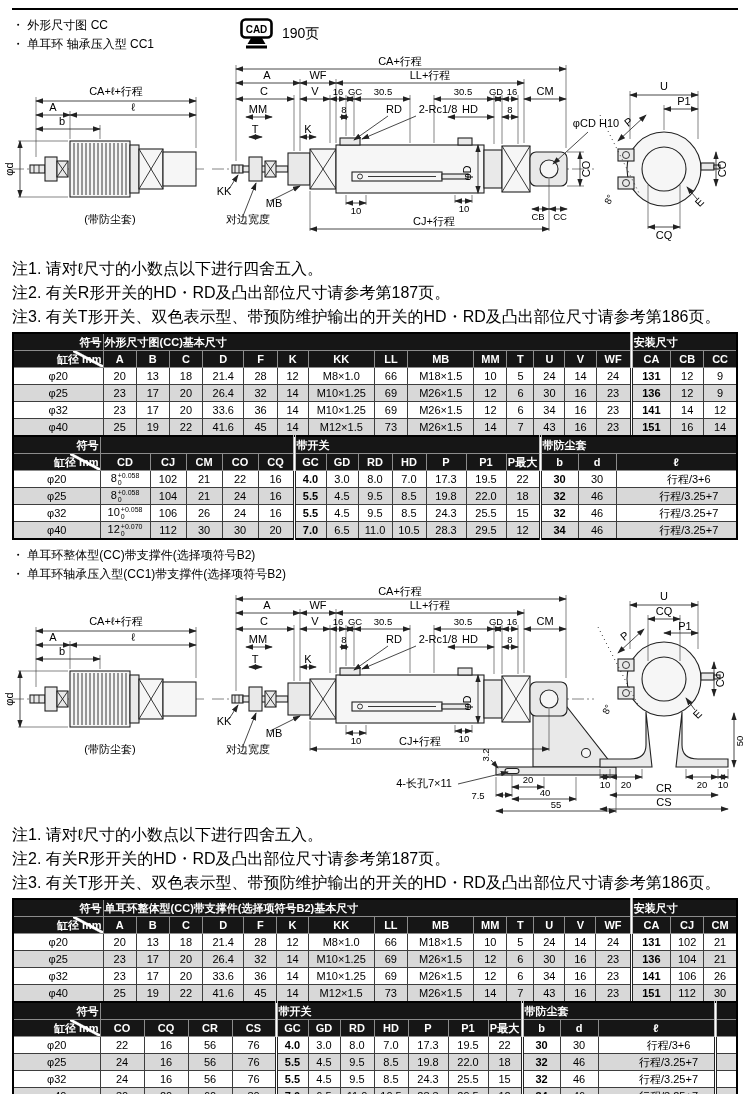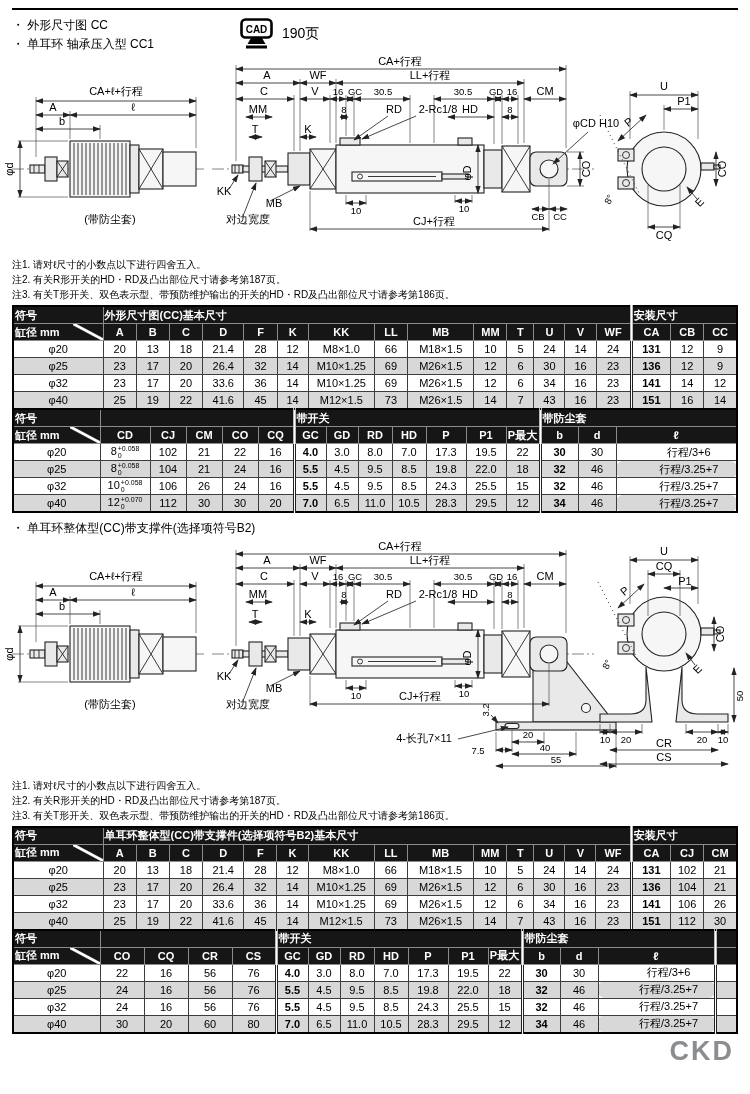--- a/index.html
+++ b/index.html
@@ -5,32 +5,32 @@
   html,body{margin:0;padding:0;background:#fff;}
   .page{width:750px;height:1094px;background:#fff;position:relative;overflow:hidden;
         font-family:"Liberation Sans","DejaVu Sans",sans-serif;color:#000;}
   .hdr{padding:8px 12px 0 12px;}
   .title{font-size:17px;font-weight:bold;letter-spacing:2px;margin:0 0 5px 0;}
   .rule{border-top:2px solid #000;margin:0 0 6px 0;}
   .intro{display:flex;align-items:flex-start;}
   .bullets{font-size:12px;line-height:1.55;}
   .cadbox{display:flex;align-items:center;gap:6px;margin-left:86px;margin-top:2px;}
   .cadpage{font-size:14px;font-weight:normal;}
-  .notes{font-size:10px;line-height:1.5;padding:0 12px;margin:2px 0 3px 0;}
+  .notes{font-size:16px;line-height:1.5;padding:0 12px;margin:2px 0 3px 0;}
   .tables{margin:0 12px;}
   .dim-table{border-collapse:collapse;table-layout:fixed;width:726px;font-size:11px;border:2px solid #000;}
   .dim-table th{background:#161616;color:#fff;font-weight:bold;border:1px solid #8c8c8c;height:16px;
                 padding:0 1px;white-space:nowrap;overflow:hidden;}
   .dim-table td{border:1px solid #3d3d3d;height:16px;padding:0 1px;text-align:center;white-space:nowrap;overflow:hidden;}
   .dim-table tbody tr:nth-child(even){background:#d8d8d8;}
-  .corner{text-align:left;padding-left:5px;}
+  .corner{text-align:right;padding-left:5px;}
   .gcap{text-align:left;padding-left:6px;}
   .grp{border-left:3px double #bbb !important;font-weight:bold;}
   .dim-table td.grp{border-left:3px double #222 !important;}
-  .lcol{text-align:center;padding-left:26px !important;border-radius:7px;}
+  .lcol{text-align:center;padding-left:26px !important;}
   .diag{position:relative;margin-top:30px;}
   .diag::after{content:"";position:absolute;right:0;top:0;width:30px;height:100%;
     background:linear-gradient(to top right,transparent 44%,#fff 48%,#fff 54%,transparent 58%);}
   .tol{display:inline-flex;flex-direction:column;font-size:7px;line-height:1.05;vertical-align:middle;
        margin-left:1px;text-align:left;}
   .sec2{padding:6px 12px 0 12px;font-size:12px;line-height:1.55;}
   .logo{font-size:27px;font-weight:bold;letter-spacing:2px;color:#8a8e91;text-align:right;
         padding:2px 16px 0 0;font-style:normal;}
   
   svg.draw{display:block;}
@@ -528,20 +528,21 @@
             <td class="grp">34</td>
             <td>46</td>
             <td class="lcol">行程/3.25+7</td>
           </tr>
         </tbody>
     </table>
   </div>
 
   <div class="sec2">
     <div>・ 单耳环整体型(CC)带支撑件(选择项符号B2)</div>
+    <div>・ 单耳环轴承压入型(CC1)带支撑件(选择项符号B2)</div>
   </div>
 
   <svg class="draw" width="750" height="238" viewBox="0 0 750 238">
     <g>
       <line class="cl" x1="12" y1="116" x2="206" y2="116"></line>
       <rect class="m" x="30" y="112" width="15" height="8"></rect>
       <line class="hl" x1="34" y1="112" x2="34" y2="120"></line>
         <line class="hl" x1="39" y1="112" x2="39" y2="120"></line>
       <rect class="m" x="45" y="104" width="12" height="24"></rect>
       <rect class="m" x="57" y="108" width="11" height="16"></rect>

